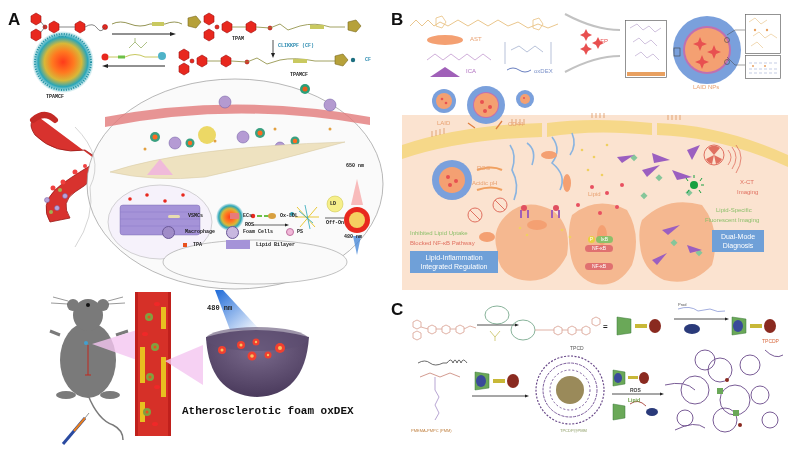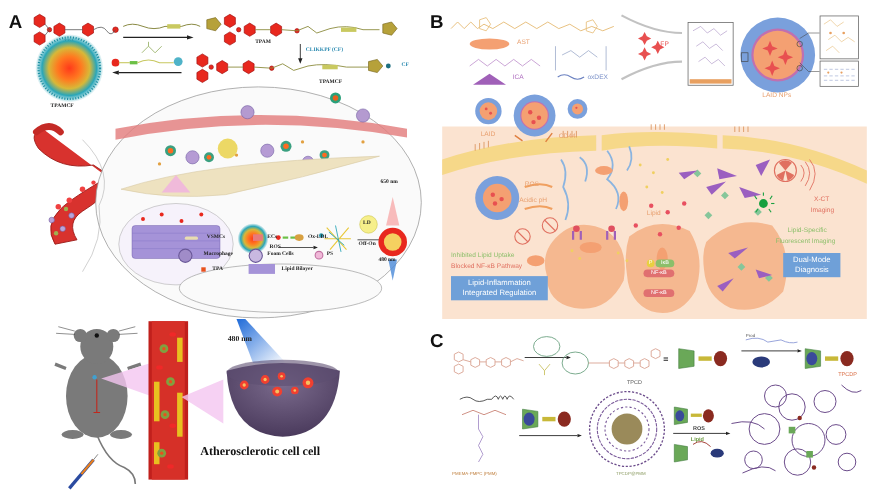--- a/index.html
+++ b/index.html
@@ -1,19 +1,19 @@
 <!DOCTYPE html>
 <html><head>
 <meta charset="utf-8">
 <style>
   html,body{margin:0;padding:0;background:#fff;}
   body{width:790px;height:457px;position:relative;overflow:hidden;font-family:"Liberation Sans",sans-serif;}
   .abs{position:absolute;}
   .panel-letter{position:absolute;font-weight:bold;font-size:17px;color:#111;font-family:"Liberation Sans",sans-serif;}
-  .serif{font-family:Liberation Serif, serif;font-weight:bold;}
+  .serif{font-family:Liberation Mono, monospace;font-weight:bold;}
   .lbl-tiny{font-size:5px;color:#222;}
   .lbl-small{font-size:6px;}
   svg{position:absolute;overflow:visible;}
   .boxlabel{position:absolute;background:#6fa0d8;color:#fff;font-size:7px;text-align:center;line-height:9px;padding:2px 3px;}
   .pill{position:absolute;border-radius:5px;font-size:5px;color:#fff;text-align:center;line-height:7px;}
 </style>
 </head>
 <body>
 
 <div>
@@ -328,21 +328,21 @@
       </g>
     <g fill="#f5c060">
         <circle cx="17" cy="25" r="1.5"></circle>
         <circle cx="36" cy="20" r="1.5"></circle>
         <circle cx="51" cy="17" r="1.2"></circle>
         <circle cx="47" cy="31" r="1.8"></circle>
         <circle cx="63" cy="30" r="1.2"></circle>
         <circle cx="75" cy="23" r="2"></circle>
       </g>
   </svg>
-  <div class="abs serif" style="left:182px;top:405px;font-size:11px;color:#111;">Atherosclerotic cell cell</div>
+  <div class="abs serif" style="left:182px;top:405px;font-size:11px;color:#111;">Atherosclerotic foam oxDEX</div>
 </div>
 
 <div>
   <div class="panel-letter" style="left:391px;top:10px;">B</div>
 
   <svg style="left:408px;top:8px;" width="160" height="30">
     <path d="M2,18 L8,12 L14,18 L20,12 L26,18 L32,14 L40,18 L50,12 L60,18 L70,12 L80,18 L90,12 L100,18 L110,14 L120,20 L130,16 L140,20 L150,16" stroke="#e8c080" fill="none" stroke-width="0.9"></path>
     <polygon points="28,10 34,8 38,14 34,20 28,18" fill="none" stroke="#e8c080" stroke-width="0.8"></polygon>
     <polygon points="125,12 131,10 135,16 131,22 125,20" fill="none" stroke="#e8c080" stroke-width="0.8"></polygon>
   </svg>

